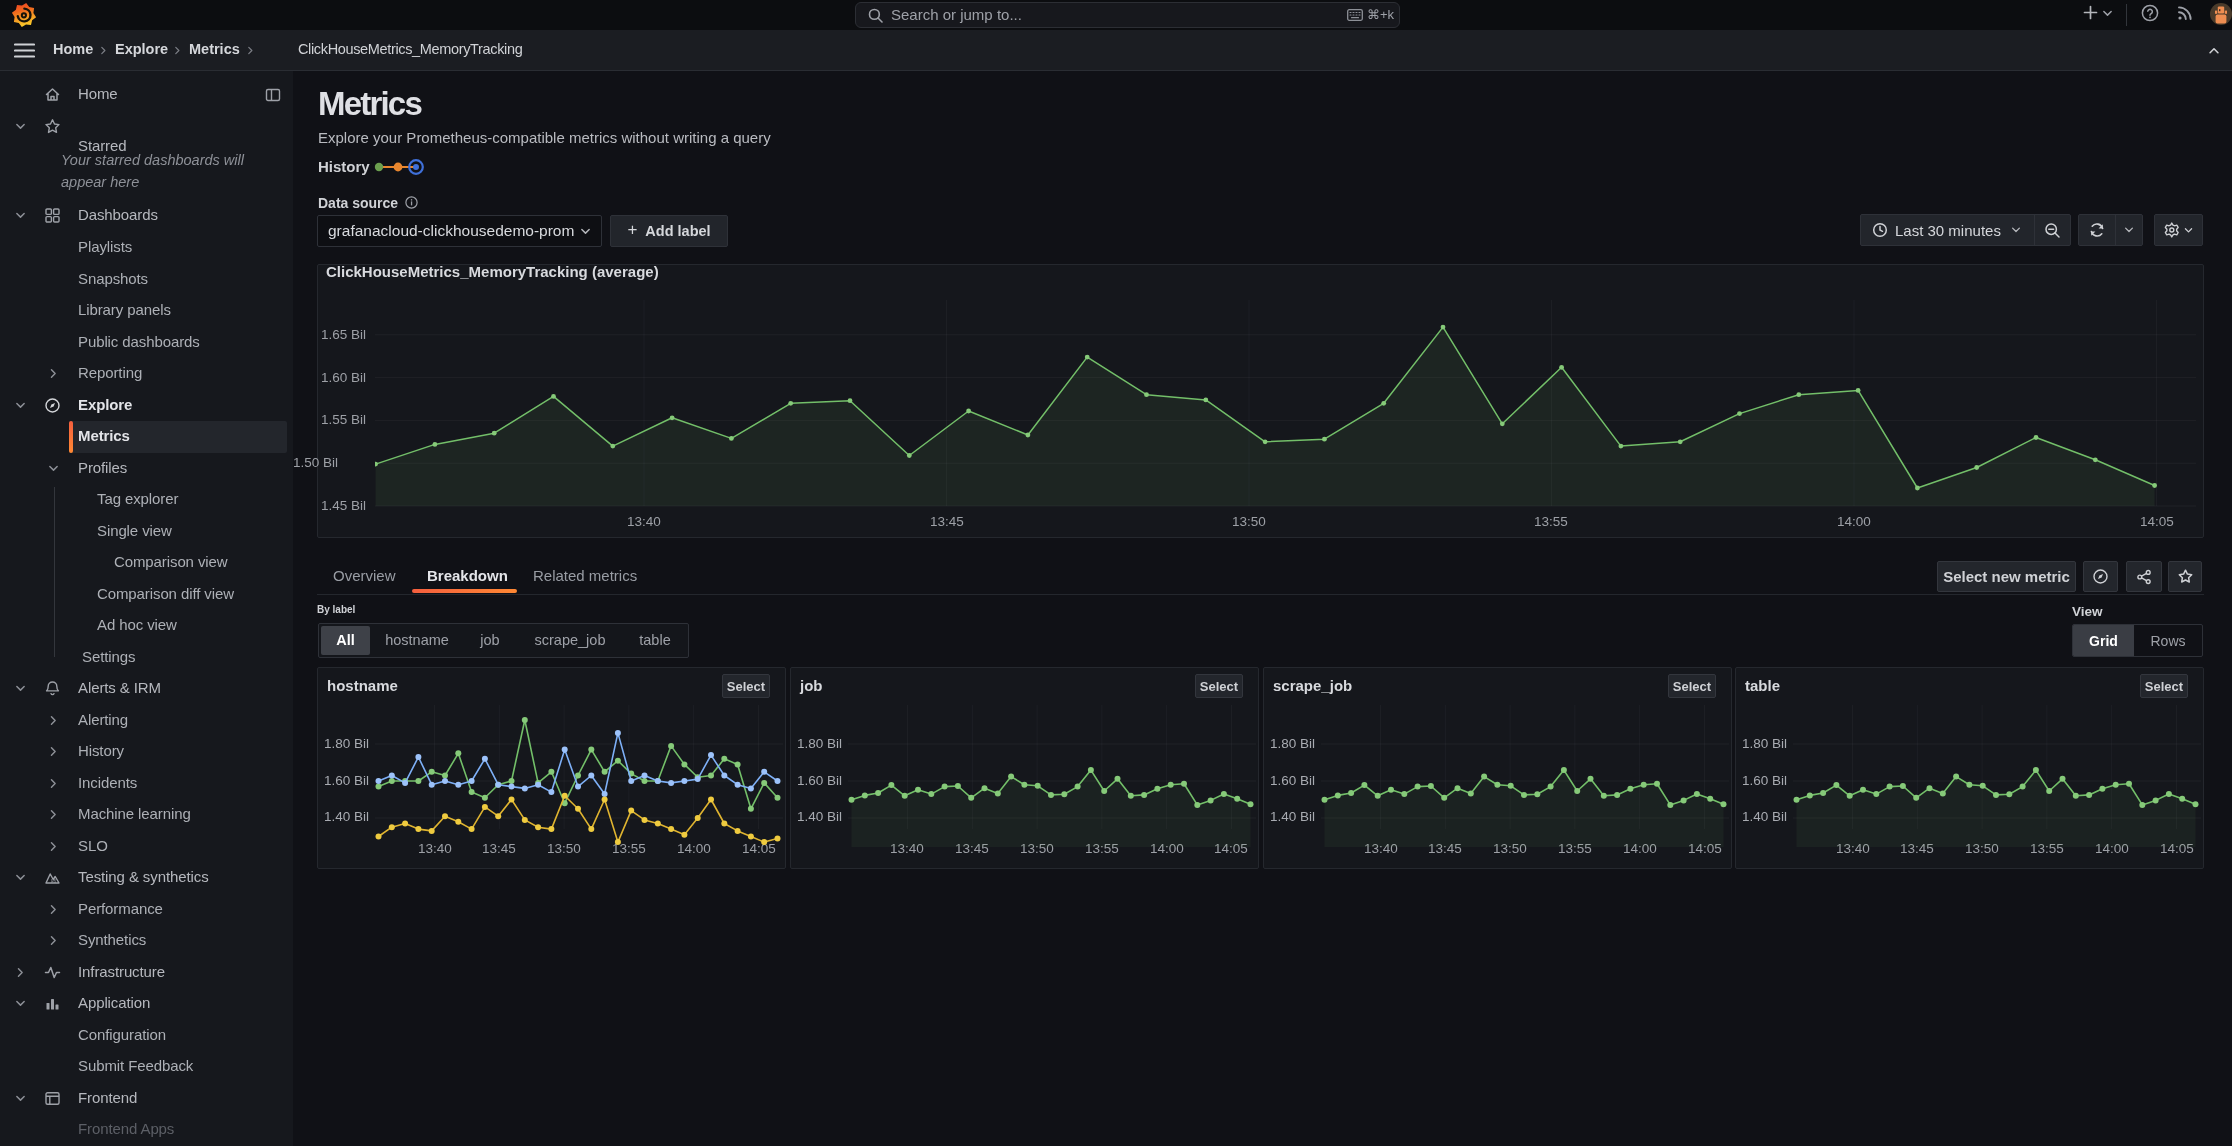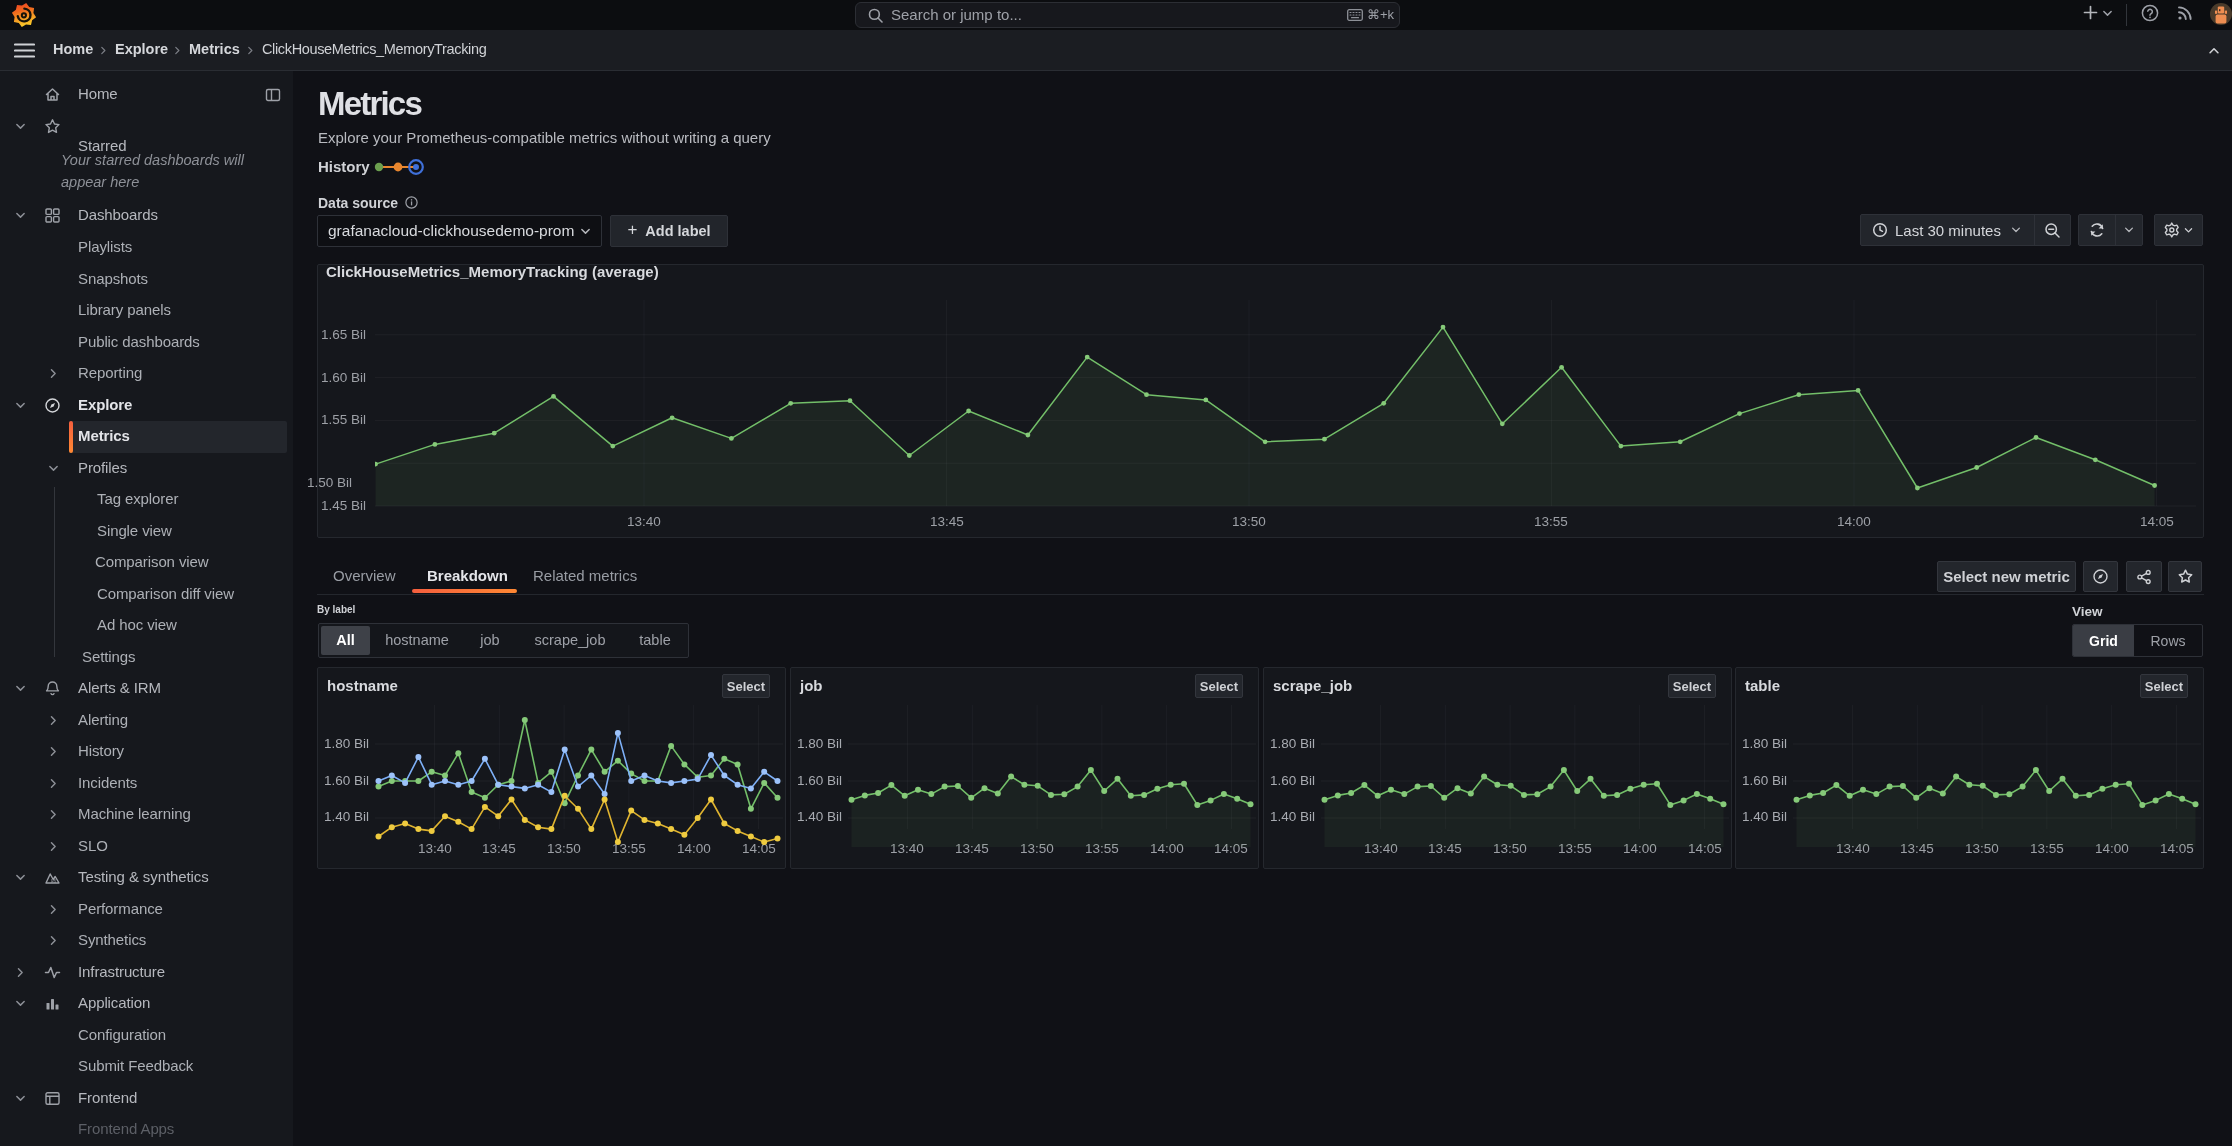--- a/index.html
+++ b/index.html
@@ -4,21 +4,21 @@
 *{margin:0;padding:0;box-sizing:border-box;}
 html,body{width:2232px;height:1146px;overflow:hidden;}
 body{font-family:"Liberation Sans",sans-serif;background:#101116;color:#cfd1d5;-webkit-font-smoothing:antialiased;}
 #app{position:relative;width:2232px;height:1146px;overflow:hidden;}
 .abs{position:absolute;}
 #topbar{left:0;top:0;width:2232px;height:30px;background:#0c0d10;}
 #crumbbar{left:0;top:30px;width:2232px;height:41px;background:#1b1d22;border-bottom:1px solid #2a2d33;}
 #sidebar{left:0;top:71px;width:293px;height:1075px;background:#16181d;}
 #main{left:293px;top:71px;width:1939px;height:1075px;background:#101116;}
 .crumb{font-size:14.5px;font-weight:700;color:#d5d7db;}
-.crumb.last{font-weight:400;color:#d0d2d6;letter-spacing:-0.35px;}
+.crumb.last{font-weight:400;color:#d0d2d6;letter-spacing:-0.35px;margin-left:36px;}
 .crumbsep{color:#7b7e85;}
 .nav{font-size:15px;color:#adb0b6;white-space:nowrap;letter-spacing:-0.1px;}
 .nav.sect{color:#b6b8be;}
 .nav.white{color:#e3e4e8;font-weight:700;}
 .hint{font-style:italic;color:#8e9198;font-size:14.5px;}
 .icn{color:#9ea1a8;display:flex;align-items:center;justify-content:center;}
 h1{font-size:33px;font-weight:700;color:#dfe0e4;letter-spacing:-1.8px;}
 .sub{font-size:15px;color:#b9bbc0;}
 .lbl{font-size:14px;font-weight:700;color:#d0d2d6;}
 .btn{background:#22252b;border:1px solid #2e3138;border-radius:2px;color:#d5d7db;font-size:15px;display:flex;align-items:center;justify-content:center;font-weight:500;}
@@ -194,21 +194,21 @@
       <div class="abs nav white" style="left:78px;top:356px;">Metrics</div>
       <div class="abs icn" style="left:47px;top:391px;">
         <svg width="13" height="13" viewBox="0 0 16 16" style="">
           <path d="M3.5 5.5 L8 10 L12.5 5.5" fill="none" stroke="#8d9097" stroke-width="1.8" stroke-linecap="round" stroke-linejoin="round"></path>
         </svg>
       </div>
       <div class="abs nav sect" style="left:78px;top:388px;">Profiles</div>
       <div class="abs" style="left:54px;top:416px;width:1px;height:170px;background:#33363c;"></div>
       <div class="abs nav" style="left:97px;top:419px;">Tag explorer</div>
       <div class="abs nav" style="left:97px;top:451px;">Single view</div>
-      <div class="abs nav" style="left:95px;top:482px;">Comparison view</div>
+      <div class="abs nav" style="left:114px;top:482px;">Comparison view</div>
       <div class="abs nav" style="left:97px;top:514px;">Comparison diff view</div>
       <div class="abs nav" style="left:97px;top:545px;">Ad hoc view</div>
       <div class="abs nav" style="left:82px;top:577px;">Settings</div>
       <div class="abs icn" style="left:14px;top:611px;">
         <svg width="13" height="13" viewBox="0 0 16 16" style="">
           <path d="M3.5 5.5 L8 10 L12.5 5.5" fill="none" stroke="#8d9097" stroke-width="1.8" stroke-linecap="round" stroke-linejoin="round"></path>
         </svg>
       </div>
       <div class="abs icn" style="left:44px;top:609px;color:#9ea1a8;">
         <svg width="17" height="17" viewBox="0 0 17 17" style="">
@@ -388,21 +388,21 @@
           <svg width="11" height="11" viewBox="0 0 16 16" style="">
             <path d="M3.5 5.5 L8 10 L12.5 5.5" fill="none" stroke="currentColor" stroke-width="1.8" stroke-linecap="round" stroke-linejoin="round"></path>
           </svg>
         </div>
       </div>
       <div class="abs panel" style="left:24px;top:193px;width:1887px;height:274px;"></div>
       <div class="abs ptitle" style="left:33px;top:192px;">ClickHouseMetrics_MemoryTracking (average)</div>
       <div class="abs axis" style="left:0px;top:256px;width:73px;text-align:right;">1.65 Bil</div>
       <div class="abs axis" style="left:0px;top:299px;width:73px;text-align:right;">1.60 Bil</div>
       <div class="abs axis" style="left:0px;top:341px;width:73px;text-align:right;">1.55 Bil</div>
-      <div class="abs axis" style="left:0px;top:384px;width:73px;text-align:center;margin-top:20px;">1.50 Bil</div>
+      <div class="abs axis" style="left:0px;top:384px;width:73px;text-align:left;">1.50 Bil</div>
       <div class="abs axis" style="left:0px;top:427px;width:73px;text-align:right;">1.45 Bil</div>
       <div class="abs axis" style="left:321px;top:443px;width:60px;text-align:center;">13:40</div>
       <div class="abs axis" style="left:624px;top:443px;width:60px;text-align:center;">13:45</div>
       <div class="abs axis" style="left:926px;top:443px;width:60px;text-align:center;">13:50</div>
       <div class="abs axis" style="left:1228px;top:443px;width:60px;text-align:center;">13:55</div>
       <div class="abs axis" style="left:1531px;top:443px;width:60px;text-align:center;">14:00</div>
       <div class="abs axis" style="left:1834px;top:443px;width:60px;text-align:center;">14:05</div>
       <div class="abs" style="left:82px;top:229px;"><svg width="1821" height="210" viewBox="0 0 1821 210" style="">
           <line x1="0" y1="206" x2="1821" y2="206" stroke="rgba(210,216,224,0.055)" stroke-width="1"></line>
           <line x1="0" y1="163.2" x2="1821" y2="163.2" stroke="rgba(210,216,224,0.055)" stroke-width="1"></line>

